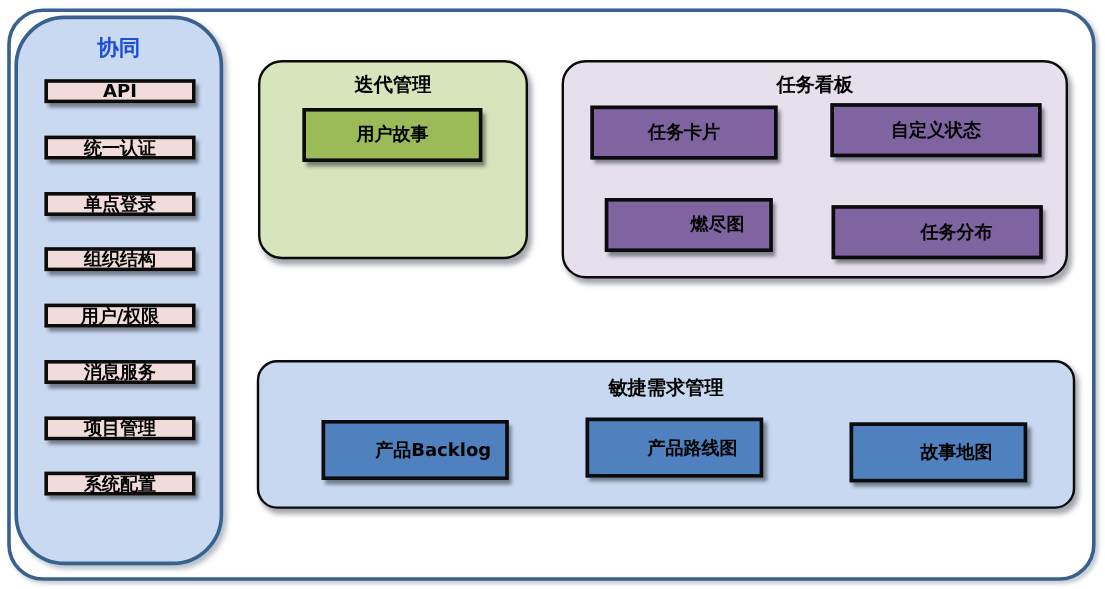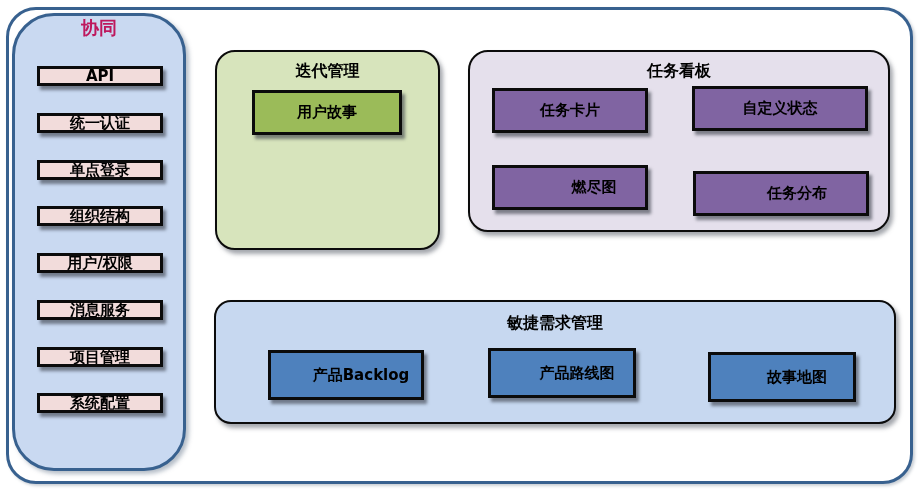--- a/index.html
+++ b/index.html
@@ -35,23 +35,23 @@
   
   .sidebar {
     position: absolute; left: 12px; top: 13px;
     width: 174px; height: 458px;
     background: var(--sidebar-bg);
     border: 3px solid var(--frame-border);
     border-radius: 42px;
     box-shadow: 3px 3px 4px rgba(110,125,145,.5);
   }
   .sidebar-title {
-    position: absolute; left: 0; top: 0; width: 100%;
+    position: absolute; left: 0; top: 12px; width: 100%;
     text-align: center;
-    font-size: 18px; font-weight: bold; color: #be185d;
+    font-size: 18px; font-weight: bold; color: #1d4ed8;
   }
   .node {
     position: absolute;
     display: flex; align-items: center; justify-content: center;
     border: 3px solid #0b0b0b;
     font-weight: bold; font-size: 15px; color: #000;
     text-align: center; line-height: 1.1;
     box-shadow: 3px 4px 3px rgba(55,60,70,.6);
   }
   .sidebar .node {
@@ -66,35 +66,35 @@
     border-radius: 20px;
     box-shadow: 3px 4px 4px rgba(90,95,105,.55);
   }
   .panel-title {
     position: absolute; left: 0; top: 9px; width: 100%;
     text-align: center;
     font-size: 16px; font-weight: bold; color: #000;
   }
 
   .panel-iteration {
-    left: 215px; top: 50px; width: 225px; height: 200px;
+    left: 215px; top: 50px; width: 225px; height: 166px;
     background: var(--iteration-bg);
   }
   .panel-iteration .node { background: var(--iteration-item-bg); left: 35px; width: 150px; height: 45px; }
   .panel-iteration .node.n0 { top: 38px; }
   .panel-iteration .node.n1 { top: 98px; }
 
   .panel-kanban {
     left: 468px; top: 50px; width: 422px; height: 182px;
     background: var(--kanban-bg);
   }
   .panel-kanban .node { background: var(--kanban-item-bg); height: 45px; }
   .panel-kanban .node.n0 { left: 22px;  top: 36px;  width: 156px; }
   .panel-kanban .node.n1 { left: 222px; top: 34px;  width: 176px; }
-  .panel-kanban .node.n2 { left: 22px;  top: 113px; width: 156px; padding-left: 48px; }
+  .panel-kanban .node.n2 { left: 34px;  top: 113px; width: 140px; padding-left: 48px; }
   .panel-kanban .node.n3 { left: 223px; top: 119px; width: 176px; padding-left: 32px; }
 
   .panel-requirements {
     left: 214px; top: 300px; width: 682px; height: 124px;
     background: var(--requirements-bg);
     border-radius: 17px;
   }
   .panel-requirements .panel-title { top: 11px; }
   .panel-requirements .node { background: var(--requirements-item-bg); height: 50px; padding-left: 30px; }
   .panel-requirements .node.n0 { left: 52px;  top: 48px; width: 156px; }

